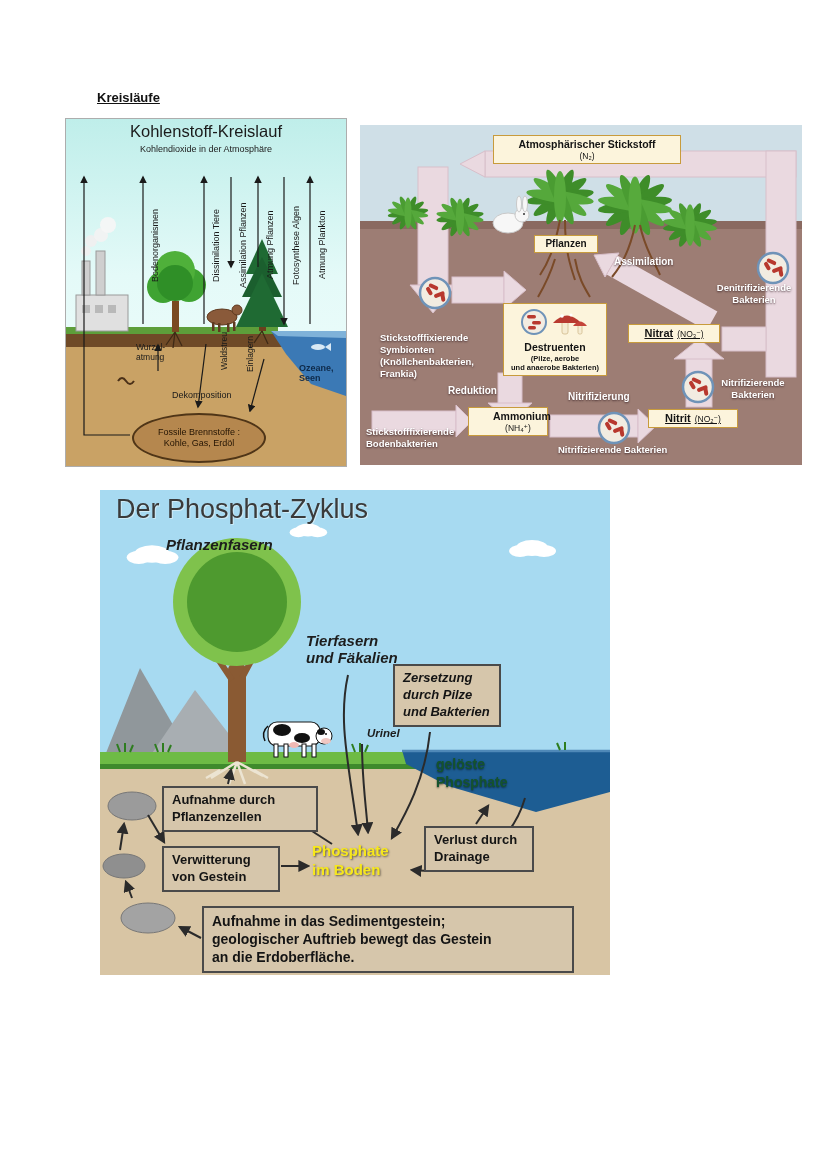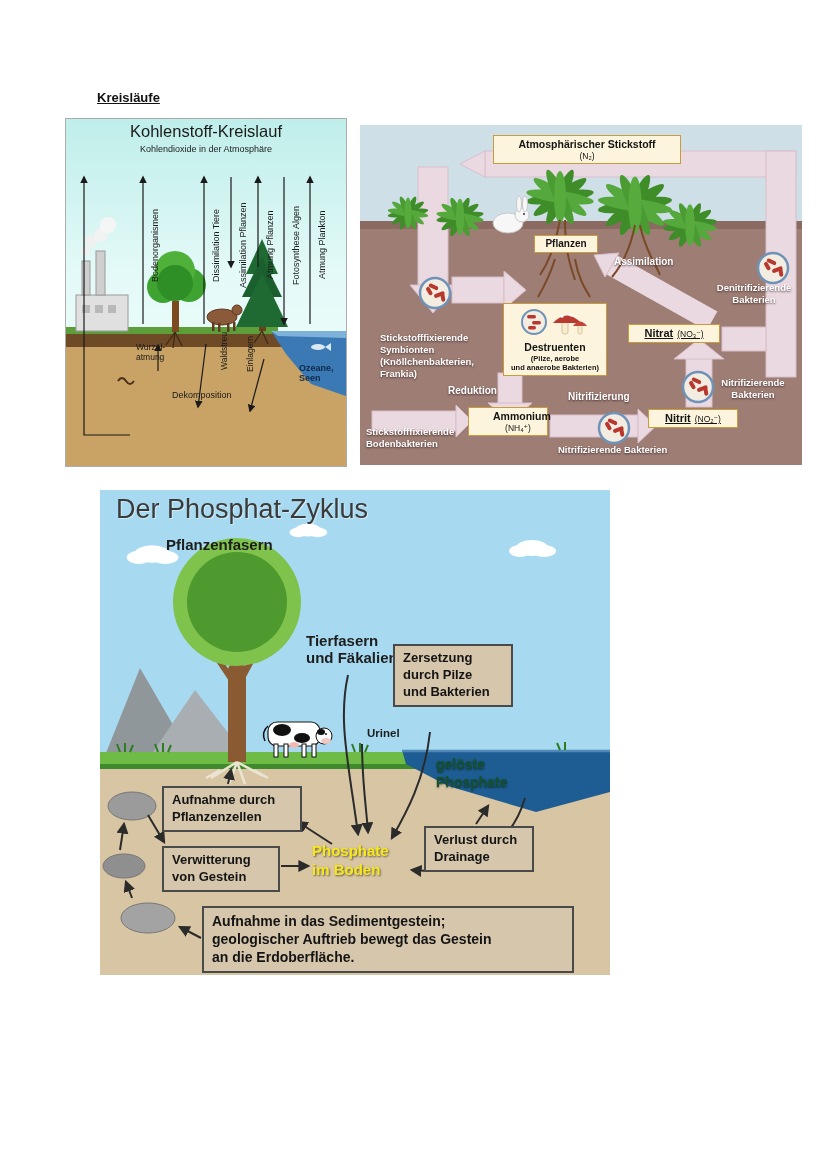--- a/index.html
+++ b/index.html
@@ -40,21 +40,21 @@
   .n-row { display:flex; align-items:baseline; justify-content:center; gap:4px;text-decoration:underline; }
   .n-white { position:absolute; color:#fff; font-weight:bold; font-size:9.5px;
              line-height:1.25; text-shadow:0 1px 2px rgba(40,20,25,.7); }
 
   
   .p-wrap { position:absolute; left:100px; top:490px; width:510px; height:485px;
             background:#a7daf1; overflow:hidden; }
   .p-svg { position:absolute; left:0; top:0; }
   .p-title { position:absolute; left:16px; top:4px; font-size:27px; font-weight:normal;
              color:#3a3a3a; text-shadow:1px 1px 0 rgba(255,255,255,.45); }
-  .p-dark { position:absolute; font-weight:bold; color:#1d1d1d; }
+  .p-dark { position:absolute; font-weight:bold; color:#1d1d1d;font-style:italic; }
   .p-box { position:absolute; background:#d6c6ab; border:2px solid #4a4a4a; color:#141414;
            font-weight:bold; font-size:13px; line-height:1.3; padding:4px 8px;
            box-sizing:border-box; }
   .p-yellow { position:absolute; font-weight:bold; font-size:15px; color:#f7e81c;
               text-shadow:1px 1px 2px rgba(0,0,0,.55); line-height:1.25; }
   .p-white { position:absolute; font-weight:bold; font-size:14px; color:#14532d;
              text-shadow:0 1px 2px rgba(0,0,0,.55); line-height:1.3; }
 </style>
 </head>
 <body>
@@ -152,20 +152,22 @@
     <div class="vlabel" style="left:225px">Fotosynthese Algen</div>
     <div class="vlabel" style="left:251px">Atmung Plankton</div>
 
     <div class="c-glabel pre" style="left:70px; top:224px;">Wurzel-
 atmung</div>
     <div class="c-glabel c-vglabel" style="left:154px; top:208px; height:48px;">Waldstreu</div>
     <div class="c-glabel c-vglabel" style="left:180px; top:212px; height:46px;">Einlagern</div>
     <div class="c-glabel" style="left:106px; top:271px; font-size:9px;">Dekomposition</div>
     <div class="c-glabel c-ozean pre" style="left:233px; top:244px; font-size:9px;">Ozeane,
 Seen</div>
+    <div class="c-ellipse pre">Fossile Brennstoffe :
+Kohle, Gas, Erdöl</div>
   </section>
 
   <section class="n-wrap">
     <svg class="n-svg" width="442" height="340" viewBox="0 0 442 340">
       <defs>
         <g id="bact">
           <circle r="15" fill="#f2ece1" stroke="#6f93b8" stroke-width="2.5"></circle>
           <g fill="#b8382e">
             <rect x="-9" y="-7" width="10" height="4" rx="2" transform="rotate(25)"></rect>
             <rect x="-2" y="1" width="11" height="4" rx="2" transform="rotate(-20)"></rect>
@@ -393,28 +395,28 @@
         <path d="M20,360 L24,334" marker-end="url(#ah-p)"></path>
         <path d="M48,325 L64,352" marker-end="url(#ah-p)"></path>
       </g>
     </svg>
 
     <div class="p-title">Der Phosphat-Zyklus</div>
     <div class="p-dark" style="left:66px; top:46px; font-size:15px;">Pflanzenfasern</div>
     <div class="p-dark pre" style="left:206px; top:142px; font-size:15px;">Tierfasern
 und Fäkalien</div>
 
-    <div class="p-box pre" style="left:293px; top:154px; width:120px;">Zersetzung
+    <div class="p-box pre" style="left:293px; top:174px; width:108px;font-style:italic;">Zersetzung
 durch Pilze
 und Bakterien</div>
     <div class="p-dark" style="left:243px; top:237px; font-size:11.5px;padding-left:24px;">Urinel</div>
     <div class="p-white pre" style="left:336px; top:265px;">gelöste
 Phosphate</div>
 
-    <div class="p-box pre" style="left:62px; top:296px; width:140px;">Aufnahme durch
+    <div class="p-box pre" style="left:62px; top:296px; width:156px;">Aufnahme durch
 Pflanzenzellen</div>
     <div class="p-box pre" style="left:62px; top:356px; width:118px;">Verwitterung
 von Gestein</div>
     <div class="p-yellow pre" style="left:212px; top:352px;">Phosphate
 im Boden</div>
     <div class="p-box pre" style="left:324px; top:336px; width:110px;">Verlust durch
 Drainage</div>
     <div class="p-box pre" style="left:102px; top:416px; width:372px; font-size:14px;">Aufnahme in das Sedimentgestein;
 geologischer Auftrieb bewegt das Gestein
 an die Erdoberfläche.</div>

